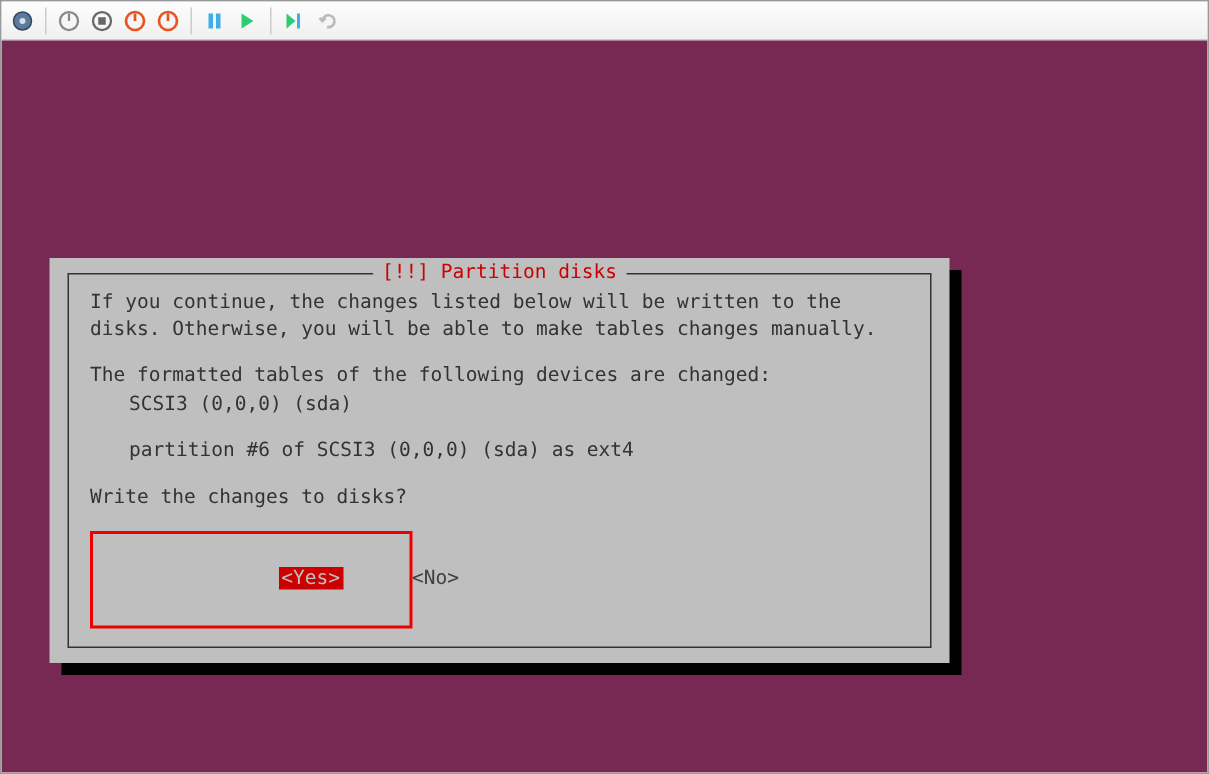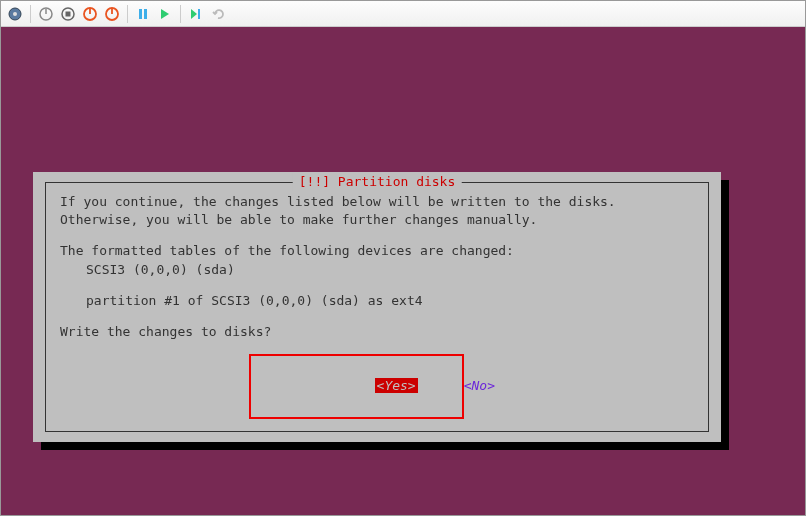--- a/index.html
+++ b/index.html
@@ -44,21 +44,21 @@
       background: #772953;
       display: flex;
       align-items: center;
       justify-content: center;
       position: relative;
     }
     .dialog-wrapper {
       position: absolute;
       left: 32px;
       top: 145px;
-      width: 688px;
+      width: 600px;
     }
     .dialog-shadow {
       position: absolute;
       background: #000;
       left: 8px;
       top: 8px;
       width: 100%;
       height: 100%;
     }
     .dialog {
@@ -87,37 +87,36 @@
       white-space: pre-wrap;
     }
     .dialog-body .para {
       margin-bottom: 13px;
     }
     .dialog-body .indent {
       padding-left: 26px;
     }
     .button-row {
       display: flex;
-      justify-content: center;
+      justify-content: flex-start;
       align-items: center;
       margin-top: 4px;
-      font-style: italic;
     }
     .yes-highlight {
       border: 2px solid #e00;
       padding: 3px 44px 3px 14px;
       display: inline-block;
     }
     .yes-btn {
       background: #c00;
       color: #bfbfbf;
       padding: 0 2px;
     }
     .no-btn {
-      color: #6d28d9;
+      color: #404040;
       padding-right: 10px;
     }
   </style>
 </head>
 <body>
 
 <div class="toolbar">
   <div class="tb-btn">
     <svg width="16" height="16" viewBox="0 0 16 16">
         <circle cx="8" cy="8" r="6" fill="#5a7aa0" stroke="#345" stroke-width="1"></circle>
@@ -176,24 +175,24 @@
   </div>
 </div>
 
 <div class="terminal-area">
   <div class="dialog-wrapper">
     <div class="dialog-shadow"></div>
     <div class="dialog">
       <div class="dialog-inner">
         <div class="dialog-title">[!!] Partition disks</div>
         <div class="dialog-body">
-          <div class="para">If you continue, the changes listed below will be written to the disks. Otherwise, you will be able to make further changes manually.</div>
+          <div class="para">If you continue, the changes listed below will be written to the disks. Otherwise, you will be able to make tables changes manually.</div>
           <div>The formatted tables of the following devices are changed:</div>
           <div class="para indent">SCSI3 (0,0,0) (sda)</div>
-          <div class="para indent">partition #1 of SCSI3 (0,0,0) (sda) as ext4</div>
+          <div class="para indent">partition #6 of SCSI3 (0,0,0) (sda) as ext4</div>
           <div class="para">Write the changes to disks?</div>
           <div class="button-row">
             <span class="yes-highlight">
               <span class="yes-btn">&lt;Yes&gt;</span>
             </span>
             <span class="no-btn">&lt;No&gt;</span>
           </div>
         </div>
       </div>
     </div>

